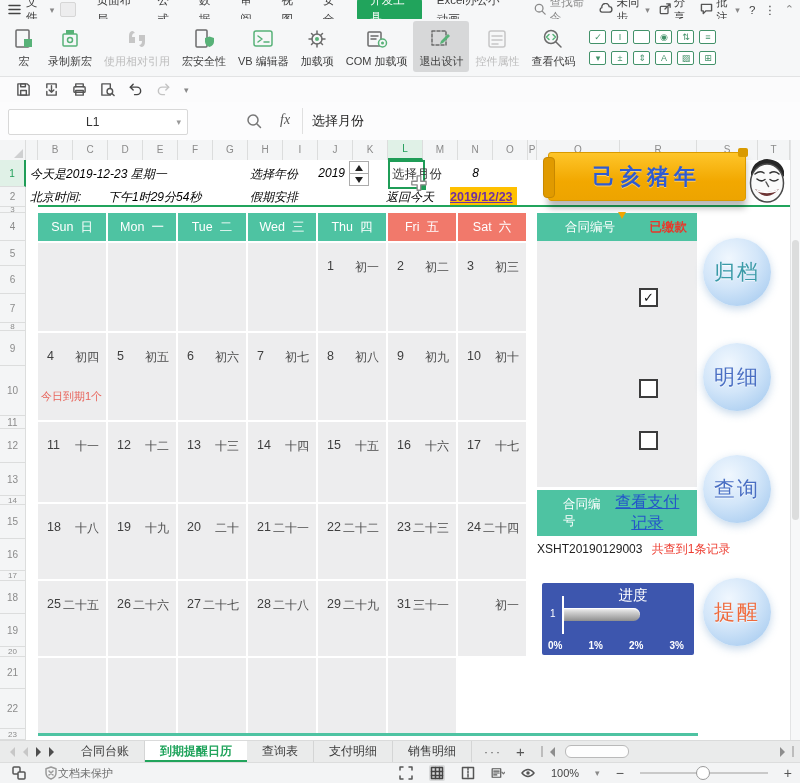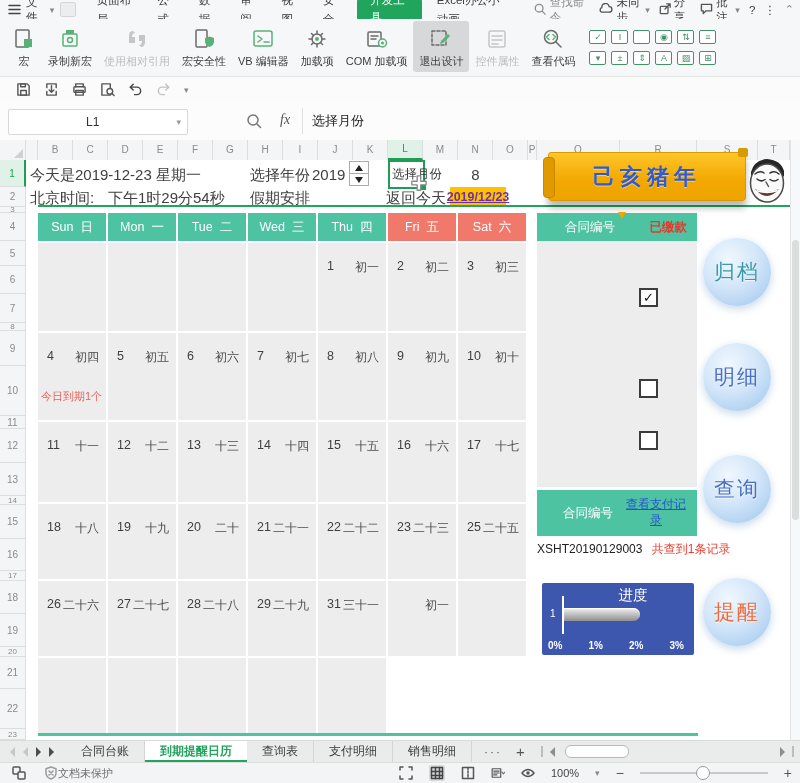--- a/index.html
+++ b/index.html
@@ -45,31 +45,31 @@
   #colhdr{position:absolute;left:0;top:140px;width:790px;height:20px;display:flex;background:#f4f5f6;border-bottom:1px solid #d9d9d9;}
   .chx{height:20px;line-height:20px;text-align:center;font-size:10px;color:#8b8b8b;border-right:1px solid #dcdddd;box-sizing:border-box;background:#f4f5f6;}
   .chx.sel{background:#e0f1e7;color:#1f9d57;border-bottom:2px solid #1f9d57;line-height:18px;}
   .corner{width:26px;background:#f4f5f6;position:relative;border-right:1px solid #dcdddd;box-sizing:border-box;}
   .corner:after{content:"";position:absolute;right:2px;bottom:2px;border-left:9px solid transparent;border-bottom:9px solid #cfd0d1;}
   #rowhdr{position:absolute;left:0;top:160px;width:26px;background:#f4f5f6;}
   .rhx{width:26px;display:flex;align-items:center;justify-content:center;font-size:10px;color:#8b8b8b;border-bottom:1px solid #dcdddd;border-right:1px solid #dcdddd;box-sizing:border-box;overflow:hidden;}
   .rhx.sel{background:#e0f1e7;color:#1f9d57;border-right:2px solid #1f9d57;}
   
   .sheetbg{position:absolute;left:26px;top:160px;width:764px;height:580px;background:#fff;}
-  .celltxt{position:absolute;white-space:nowrap;font-size:15px;color:#404040;}
+  .celltxt{position:absolute;white-space:nowrap;font-size:12px;color:#000000;font-style:italic;}
   .spinner{position:absolute;left:349px;top:161px;width:20px;height:25px;border:1px solid #ababab;background:#fff;box-sizing:border-box;}
   .spin-up,.spin-dn{height:11px;display:flex;align-items:center;justify-content:center;}
   .spin-up{border-bottom:1px solid #ababab;}
   .tri-up{width:0;height:0;border:4px solid transparent;border-bottom:6px solid #222;margin-top:-4px;}
   .tri-dn{width:0;height:0;border:4px solid transparent;border-top:6px solid #222;margin-bottom:-4px;}
   .selcell{position:absolute;left:388px;top:160px;width:33px;height:25px;border:2px solid #1f9d57;background:#fff;}
   .selcell span{position:absolute;left:2px;top:4px;white-space:nowrap;font-size:12.5px;color:#333;}
   .selhandle{position:absolute;left:419px;top:183px;width:6px;height:6px;background:#1f9d57;border:1px solid #fff;}
   .cursorplus{position:absolute;left:410px;top:175px;}
-  .orangecell{position:absolute;left:450px;top:187px;width:56px;height:19px;background:var(--highlight-orange);display:flex;align-items:center;justify-content:center;}
+  .orangecell{position:absolute;left:450px;top:187px;width:67px;height:19px;background:var(--highlight-orange);display:flex;align-items:center;}
   .orangecell span{color:var(--date-purple);font-weight:bold;text-decoration:underline;font-size:12.5px;}
   .greenline{position:absolute;left:38px;top:205px;width:752px;height:2px;background:var(--accent-green);}
   
   .banner{position:absolute;left:548px;top:152px;width:196px;height:47px;background:linear-gradient(180deg,#fec52a,#f2a800 60%,#eda400);border:1px solid #d99a00;border-radius:3px;box-shadow:0 7px 7px rgba(0,0,0,.28);display:flex;align-items:center;justify-content:center;}
   .banner:before{content:"";position:absolute;left:-6px;top:4px;width:10px;height:39px;background:#e09a00;border:1px solid #c78800;border-radius:4px;}
   .banner:after{content:"";position:absolute;right:-3px;top:-5px;width:10px;height:9px;background:#d99a00;border-radius:2px;}
   .banner span{color:#2f5bd0;font-size:22px;font-weight:bold;letter-spacing:5px;text-shadow:0 1px 0 rgba(255,255,255,.4);}
   .face{position:absolute;left:744px;top:156px;}
   
   #cal{position:absolute;left:38px;top:213px;width:490px;display:grid;grid-template-columns:repeat(7,68px);grid-template-rows:28px 88px 87px 80px 75px 75px 75px;gap:2px;background:#fff;}
@@ -83,21 +83,21 @@
   .tealstrip{position:absolute;left:38px;top:733px;width:660px;height:3px;background:var(--header-teal);}
   
   .rp-hdr1{position:absolute;left:537px;top:213px;width:160px;height:28px;background:var(--header-teal);display:flex;align-items:center;}
   .rp-hdr1 .t1{color:#fff;font-size:12.5px;margin-left:28px;}
   .rp-hdr1 .t2{color:#e8372a;font-size:12.5px;font-weight:bold;margin-left:auto;margin-right:10px;}
   .rp-pin{position:absolute;left:618px;top:212px;width:0;height:0;border-left:4px solid transparent;border-right:4px solid transparent;border-top:7px solid #f0a500;}
   .rp-body{position:absolute;left:537px;top:241px;width:160px;height:246px;background:#ededee;}
   .cbx{position:absolute;left:639px;width:15px;height:15px;border:2px solid #3c3c3c;background:#fff;font-size:13px;font-weight:bold;color:#111;display:flex;align-items:center;justify-content:center;line-height:13px;}
   .rp-hdr2{position:absolute;left:537px;top:490px;width:160px;height:46px;background:var(--header-teal);display:flex;align-items:center;}
   .rp-hdr2 .t1{color:#fff;font-size:12.5px;margin-left:26px;}
-  .rp-link{margin-left:auto;margin-right:6px;width:70px;text-align:center;color:var(--link-blue);text-decoration:underline;font-size:12px;line-height:1.3;}
+  .rp-link{margin-left:auto;margin-right:15px;width:70px;text-align:center;color:var(--link-blue);text-decoration:underline;font-size:16px;line-height:1.3;}
   .rp-result{position:absolute;left:537px;top:541px;width:260px;height:18px;font-size:12px;white-space:nowrap;}
   .rp-result .cno{color:#222;}
   .rp-result .cnt{color:var(--result-red);margin-left:6px;}
   
   .chart{position:absolute;left:542px;top:583px;width:152px;height:72px;background:var(--chart-blue);border-radius:2px;}
   .ch-title{position:absolute;left:30px;right:0;top:3px;text-align:center;color:#fff;font-size:14.5px;}
   .ch-axis{position:absolute;left:20px;top:13px;width:2px;height:38px;background:#fff;}
   .ch-cat{position:absolute;left:8px;top:25px;color:#fff;font-size:10px;}
   .ch-bar{position:absolute;left:22px;top:25px;height:13px;background:linear-gradient(180deg,#f4f4f4,#c9c9c9 40%,#8f8f8f);border-radius:0 8px 8px 0;box-shadow:inset 0 1px 1px #fff;}
   #chart-ticks{position:absolute;left:6px;right:10px;bottom:4px;display:flex;justify-content:space-between;color:#fff;font-size:10px;font-weight:bold;}
@@ -582,20 +582,24 @@
         <span class="cnum">21</span>
         <span class="clun">二十一</span>
       </div>
       <div class="ccell">
         <span class="cnum">22</span>
         <span class="clun">二十二</span>
       </div>
       <div class="ccell">
         <span class="cnum">23</span>
         <span class="clun">二十三</span>
+      </div>
+      <div class="ccell">
+        <span class="cnum">24</span>
+        <span class="clun">二十四</span>
       </div>
       <div class="ccell">
         <span class="cnum">25</span>
         <span class="clun">二十五</span>
       </div>
       <div class="ccell">
         <span class="cnum">26</span>
         <span class="clun">二十六</span>
       </div>
       <div class="ccell">

